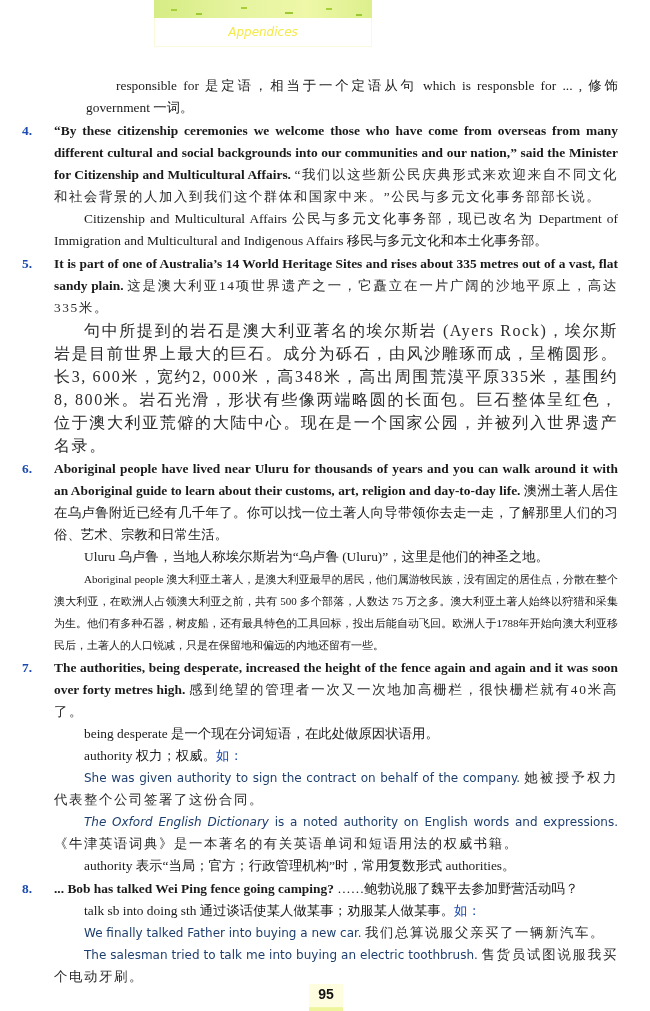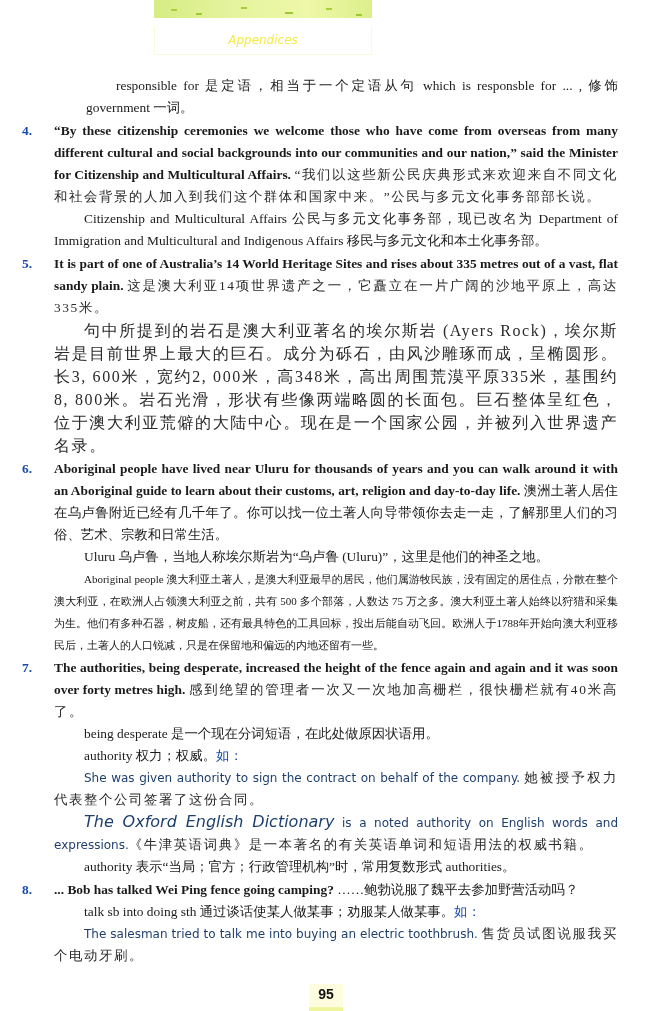--- a/index.html
+++ b/index.html
@@ -11,33 +11,33 @@
       radial-gradient(ellipse 6px 2px at 20px 10px, #a6cf3a 60%, transparent 61%),
       radial-gradient(ellipse 5px 2px at 45px 14px, #9cc832 60%, transparent 61%),
       radial-gradient(ellipse 6px 2px at 90px 8px, #a6cf3a 60%, transparent 61%),
       radial-gradient(ellipse 7px 2px at 135px 13px, #9cc832 60%, transparent 61%),
       radial-gradient(ellipse 5px 2px at 175px 9px, #a6cf3a 60%, transparent 61%),
       radial-gradient(ellipse 6px 2px at 205px 15px, #9cc832 60%, transparent 61%),
       linear-gradient(90deg, #d6ec84, #e6f4a0 40%, #eef8a8 70%, #dcef8c);
   }
   .banner-label { height: 28px; border: 1px solid #fbf9dc; border-top: none;
     text-align: center; font-family: "DejaVu Sans", sans-serif; font-style: italic;
-    font-size: 12px; line-height: 28px; color: #f4ea48; margin-top: 8px; }
+    font-size: 12px; line-height: 28px; color: #f4ea48; }
 
   .content { position: absolute; left: 22px; top: 75px; width: 596px; }
   p { margin: 0; font-size: 13.4px; line-height: 22px; text-align: justify; }
   .indent { text-indent: 30px; }
   .sub { padding-left: 32px; }
   .sub.indent { text-indent: 30px; padding-left: 0; margin-left: 32px; }
   .item { position: relative; padding-left: 32px; margin-top: 1px; }
   .num { position: absolute; left: 0; top: 0; color: #1b4bb0; font-weight: bold; font-size: 13.4px; line-height: 22px; }
   .bold { font-weight: bold; }
   .cn { letter-spacing: 1.6px; color: #2a2a2a; font-family: Liberation Serif, serif; }
   .ex { font-family: "DejaVu Sans", sans-serif; font-size: 12px; color: #1e3f6e; }
-  .ex-i { font-family: "DejaVu Sans", sans-serif; font-style: italic; font-size: 16px; color: #1e3f6e; }
+  .ex-i { font-family: "DejaVu Sans", sans-serif; font-style: italic; font-size: 12px; color: #1e3f6e; }
   .blue { color: #1b4bb0; }
 
   .page-num { position: absolute; left: 309px; top: 984px; width: 34px; height: 31px;
     background: linear-gradient(#fffde0 0%, #fffde0 75%, #eef59a 76%, #eef59a 100%);
     text-align: center; font-family: "Liberation Sans", sans-serif; font-weight: bold;
     font-size: 14px; line-height: 20px; color: #111; }
 </style>
 </head>
 <body>
 
@@ -76,18 +76,19 @@
     <p class="indent"><span>authority 权力；权威。</span><span class="blue">如：</span></p>
     <p class="indent"><span class="ex">She was given authority to sign the contract on behalf of the company.</span> <span class="cn">她被授予权力代表整个公司签署了这份合同。</span></p>
     <p class="indent"><span class="ex-i" style="font-style:italic">The Oxford English Dictionary</span><span class="ex" style="font-style:normal"> is a noted authority on English words and expressions.</span><span class="cn">《牛津英语词典》是一本著名的有关英语单词和短语用法的权威书籍。</span></p>
     <p class="indent">authority 表示“当局；官方；行政管理机构”时，常用复数形式 authorities。</p>
   </div>
 
   <div class="item">
     <span class="num">8.</span>
     <p><span class="bold">... Bob has talked Wei Ping fence going camping?</span> <span>……鲍勃说服了魏平去参加野营活动吗？</span></p>
     <p class="indent"><span>talk sb into doing sth 通过谈话使某人做某事；劝服某人做某事。</span><span class="blue">如：</span></p>
+    <p class="indent"><span class="ex">We finally talked Father into buying a new car.</span> <span class="cn">我们总算说服父亲买了一辆新汽车。</span></p>
     <p class="indent"><span class="ex">The salesman tried to talk me into buying an electric toothbrush.</span> <span class="cn">售货员试图说服我买个电动牙刷。</span></p>
   </div>
 
 </div>
 
 <div class="page-num">95</div>
 
 </body></html>

